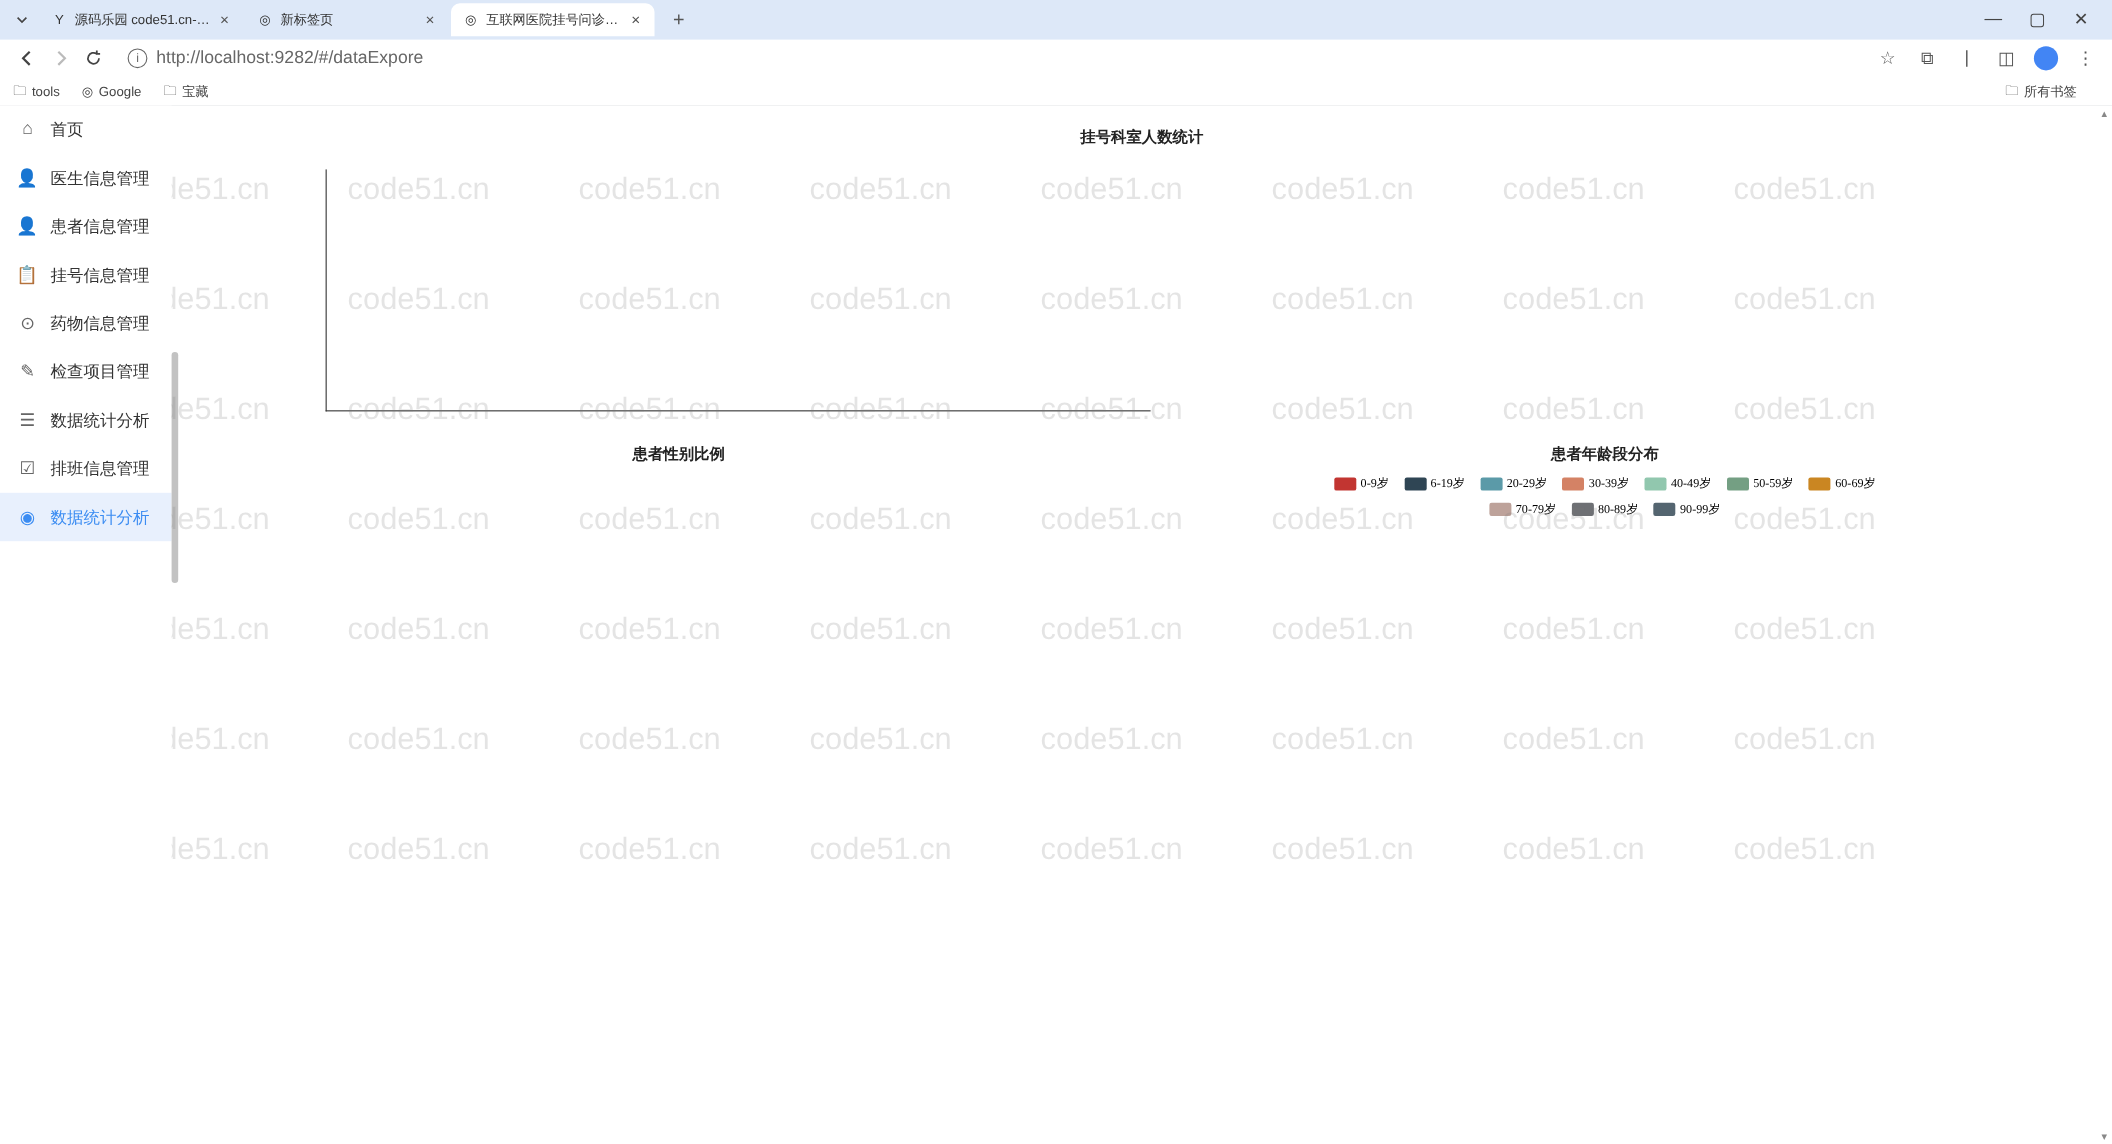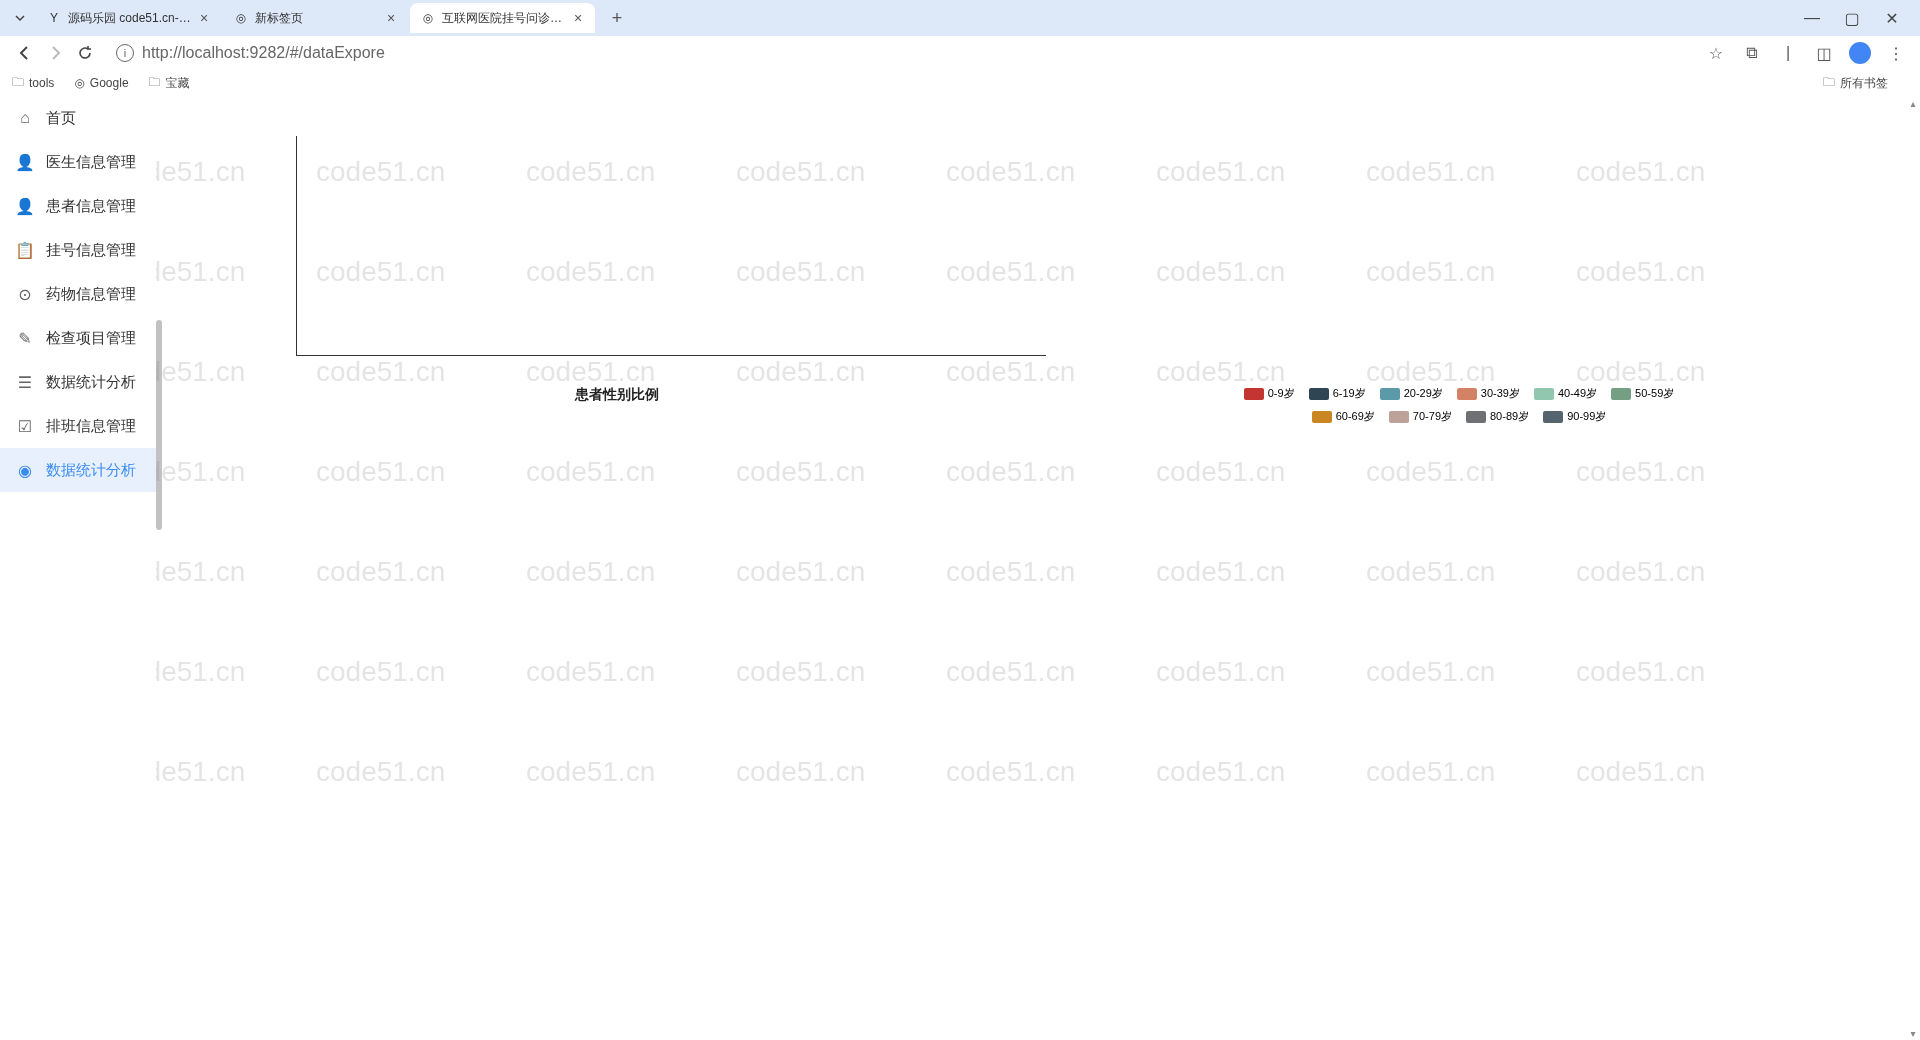--- a/index.html
+++ b/index.html
@@ -40,21 +40,21 @@
 .side-icon { width: 22px; height: 22px; margin-right: 10px; display: inline-flex; align-items: center; justify-content: center; font-size: 16px; color: #666; }
 .side-item.active .side-icon { color: #3b8cf2; }
 
 .content { flex: 1; overflow: auto; padding: 20px 40px; position: relative; }
 .watermark { position: absolute; font-size: 28px; color: rgba(120,120,120,0.2); pointer-events: none; z-index: 1; }
 
 .chart-title { text-align: center; font-size: 14px; font-weight: bold; color: #222; }
 .bar-chart { width: 750px; height: 220px; border-left: 1px solid #333; border-bottom: 1px solid #333; margin: 20px 0 30px 100px; }
 
 .charts-row { display: flex; margin-top: 20px; }
-.chart-col { flex: 1; }
+.chart-col { flex: 1; font-family: Liberation Serif, serif; }
 .chart-col .chart-title { margin-bottom: 10px; }
 
 .red-banner { position: absolute; color: #d93b3b; font-size: 34px; font-weight: 500; left: 530px; top: 316px; z-index: 5; }
 
 
 .donut-wrap { text-align: center; }
 .legend { display: flex; flex-wrap: wrap; justify-content: center; gap: 8px 14px; font-size: 11px; margin-bottom: 26px; max-width: 500px; margin-left: auto; margin-right: auto; align-items: flex-end; }
 .legend-item { display: flex; align-items: center; }
 .legend-swatch { width: 20px; height: 12px; border-radius: 2px; margin-right: 4px; }
 .donut { width: 280px; height: 280px; margin: 0 auto; position: relative; }
@@ -253,29 +253,31 @@
         <div class="watermark" style="left: -40px; top: 660px;">code51.cn</div>
         <div class="watermark" style="left: 160px; top: 660px;">code51.cn</div>
         <div class="watermark" style="left: 370px; top: 660px;">code51.cn</div>
         <div class="watermark" style="left: 580px; top: 660px;">code51.cn</div>
         <div class="watermark" style="left: 790px; top: 660px;">code51.cn</div>
         <div class="watermark" style="left: 1000px; top: 660px;">code51.cn</div>
         <div class="watermark" style="left: 1210px; top: 660px;">code51.cn</div>
         <div class="watermark" style="left: 1420px; top: 660px;">code51.cn</div>
       </div>
 
+    <div class="chart-title">挂号科室人数统计</div>
     <div class="bar-chart"></div>
 
 
     <div class="charts-row">
       <div class="chart-col">
         <div class="chart-title">患者性别比例</div>
       </div>
       <div class="chart-col">
         <div class="donut-wrap">
+          <div class="chart-title">患者年龄段分布</div>
           <div class="legend" id="age-legend">
               <div class="legend-item">
                 <span class="legend-swatch" style="background:#c23531"></span>
                 <span>0-9岁</span>
               </div>
               <div class="legend-item">
                 <span class="legend-swatch" style="background:#2f4554"></span>
                 <span>6-19岁</span>
               </div>
               <div class="legend-item">

